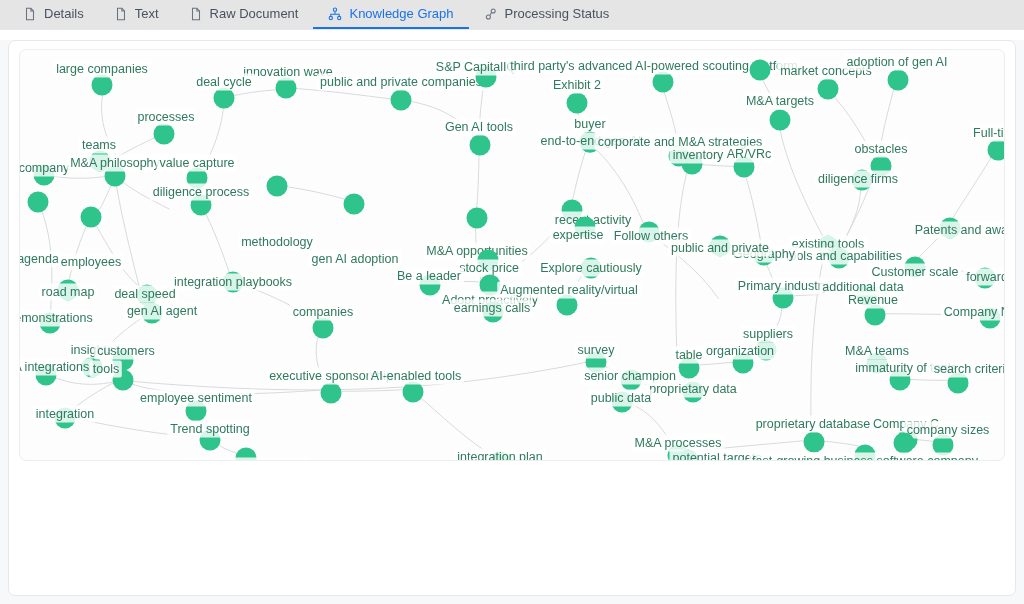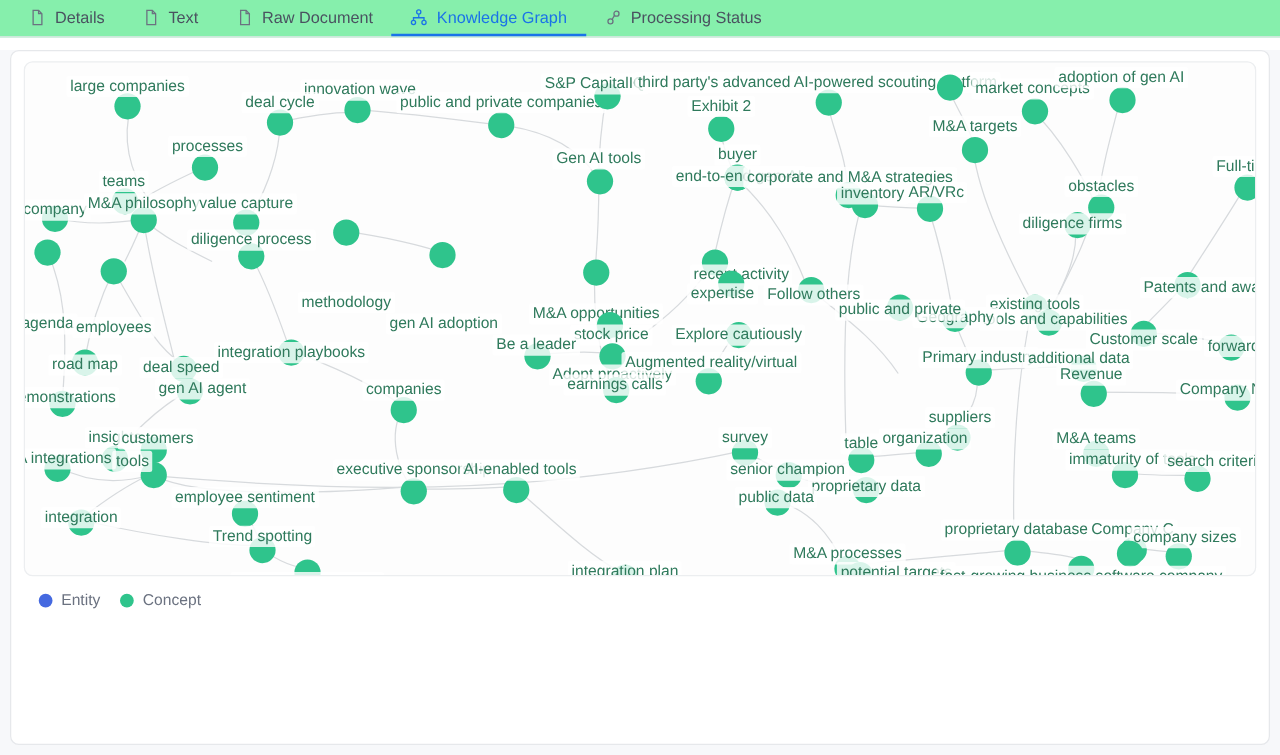--- a/index.html
+++ b/index.html
@@ -9,21 +9,21 @@
     background: #ffffff;
     font-family: "Liberation Sans", sans-serif;
     overflow: hidden;
   }
 
   
   .tabbar {
     height: 30px;
     display: flex;
     align-items: stretch;
-    background: #86efac;
+    background: #e5e5e5;
     border-bottom: 1px solid #e3e6ea;
     padding-left: 8px;
   }
   .tab {
     display: flex; align-items: center; gap: 7px;
     padding: 0 15px;
     font-size: 13px;
     color: #4a5260;
     cursor: pointer;
     border-bottom: 2.5px solid transparent;
@@ -397,26 +397,16 @@
           <div class="node" style="left: 668px; top: 410px;"></div>
           <div class="nlabel" style="left: 697px; top: 408px;">potential targets</div>
           <div class="node" style="left: 845px; top: 405px;"></div>
           <div class="nlabel" style="left: 845px; top: 411px;">fast-growing business software company</div>
           <div class="node" style="left: 480px; top: 412px;"></div>
           <div class="nlabel" style="left: 480px; top: 407px;">integration plan</div>
           <div class="node" style="left: 226px; top: 408px;"></div>
           <div class="nlabel" style="left: 226px; top: 416px;">off-the-shelf products</div>
         </div>
 
-      <div class="legend">
-        <div class="item">
-          <span class="dot" id="lg0" style="background: rgb(69, 105, 224);"></span>
-          <span>Entity</span>
-        </div>
-        <div class="item">
-          <span class="dot" id="lg1" style="background: rgb(47, 196, 140);"></span>
-          <span>Concept</span>
-        </div>
-      </div>
     </div>
 
   </div>
 </div>
 
 </body></html>

